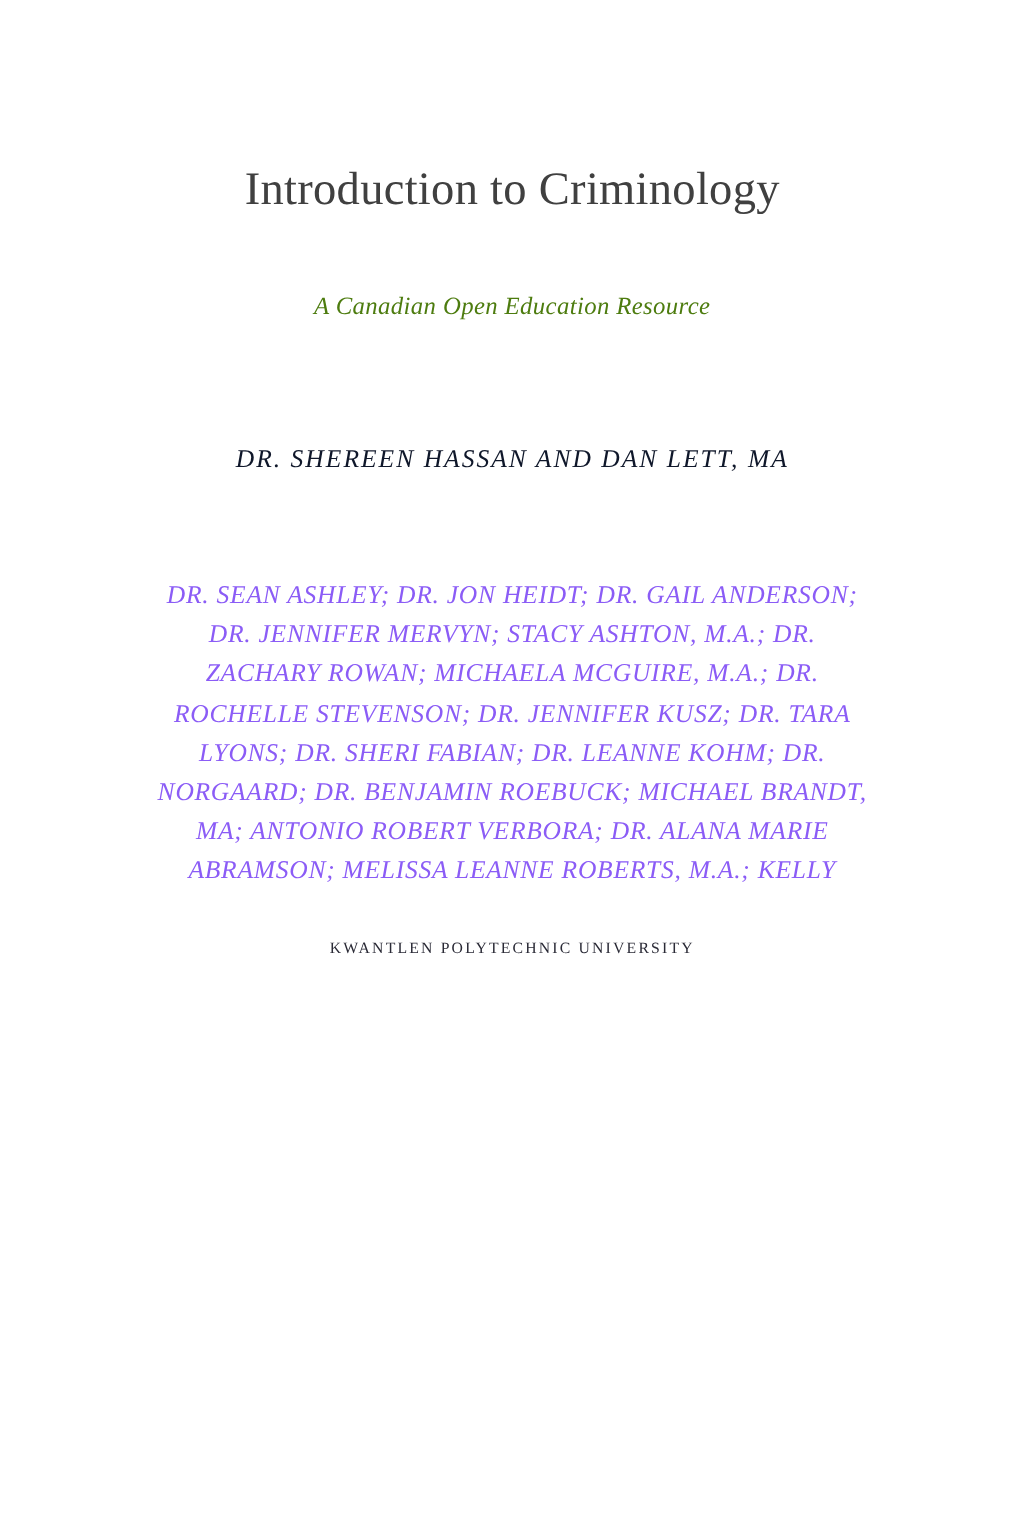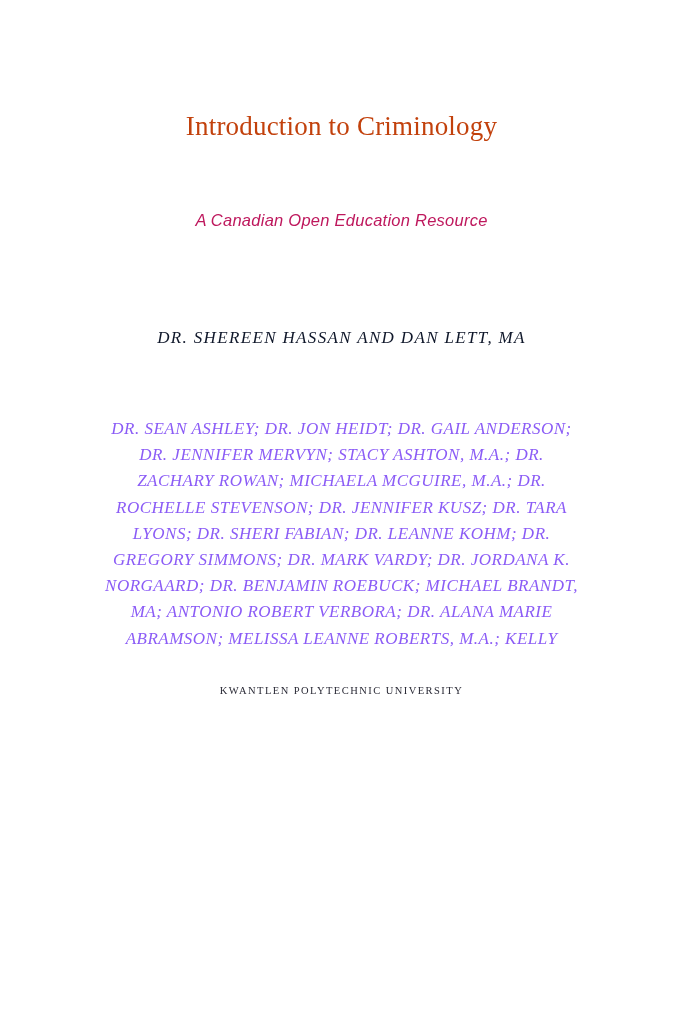--- a/index.html
+++ b/index.html
@@ -32,39 +32,39 @@
     text-align: center;
   }
 
   
   .title {
     margin: 0;
     padding: 0;
     font-family: "Liberation Serif", "DejaVu Serif", serif;
     font-weight: 400;
     font-style: normal;
-    font-size: 27px;
+    font-size: 31px;
     line-height: 44px;
     letter-spacing: 0.2px;
-    color: #c2410c;
+    color: #404040;
     padding-top: 104px;
   }
 
   
   .subtitle {
-    margin: 16px;
+    margin: 0;
     padding: 0;
     padding-top: 44px;
-    font-family: Liberation Sans, sans-serif;
+    font-family: Liberation Serif, serif;
     font-style: italic;
     font-weight: 400;
     font-size: 16.5px;
     line-height: 24px;
     letter-spacing: 0.25px;
-    color: #be185d;
+    color: #4d7c0f;
   }
 
   
   .authors {
     margin: 0;
     padding: 0;
     padding-top: 77px;
     font-family: "Liberation Serif", "DejaVu Serif", serif;
     font-style: italic;
     font-weight: 400;
@@ -120,21 +120,20 @@
     <p class="subtitle">A Canadian Open Education Resource</p>
 
     <p class="authors">DR. SHEREEN HASSAN AND DAN LETT, MA</p>
 
     <div class="contributors">
       <span class="cline">DR. SEAN ASHLEY; DR. JON HEIDT; DR. GAIL ANDERSON;</span>
       <span class="cline">DR. JENNIFER MERVYN; STACY ASHTON, M.A.; DR.</span>
       <span class="cline">ZACHARY ROWAN; MICHAELA MCGUIRE, M.A.; DR.</span>
       <span class="cline">ROCHELLE STEVENSON; DR. JENNIFER KUSZ; DR. TARA</span>
       <span class="cline">LYONS; DR. SHERI FABIAN; DR. LEANNE KOHM; DR.</span>
-      <span class="cline">GREGORY SIMMONS; DR. MARK VARDY; DR. JORDANA K.</span>
       <span class="cline">NORGAARD; DR. BENJAMIN ROEBUCK; MICHAEL BRANDT,</span>
       <span class="cline">MA; ANTONIO ROBERT VERBORA; DR. ALANA MARIE</span>
       <span class="cline">ABRAMSON; MELISSA LEANNE ROBERTS, M.A.; KELLY</span>
     </div>
 
     <p class="publisher">KWANTLEN POLYTECHNIC UNIVERSITY</p>
 
   </div>
 </div>
 

